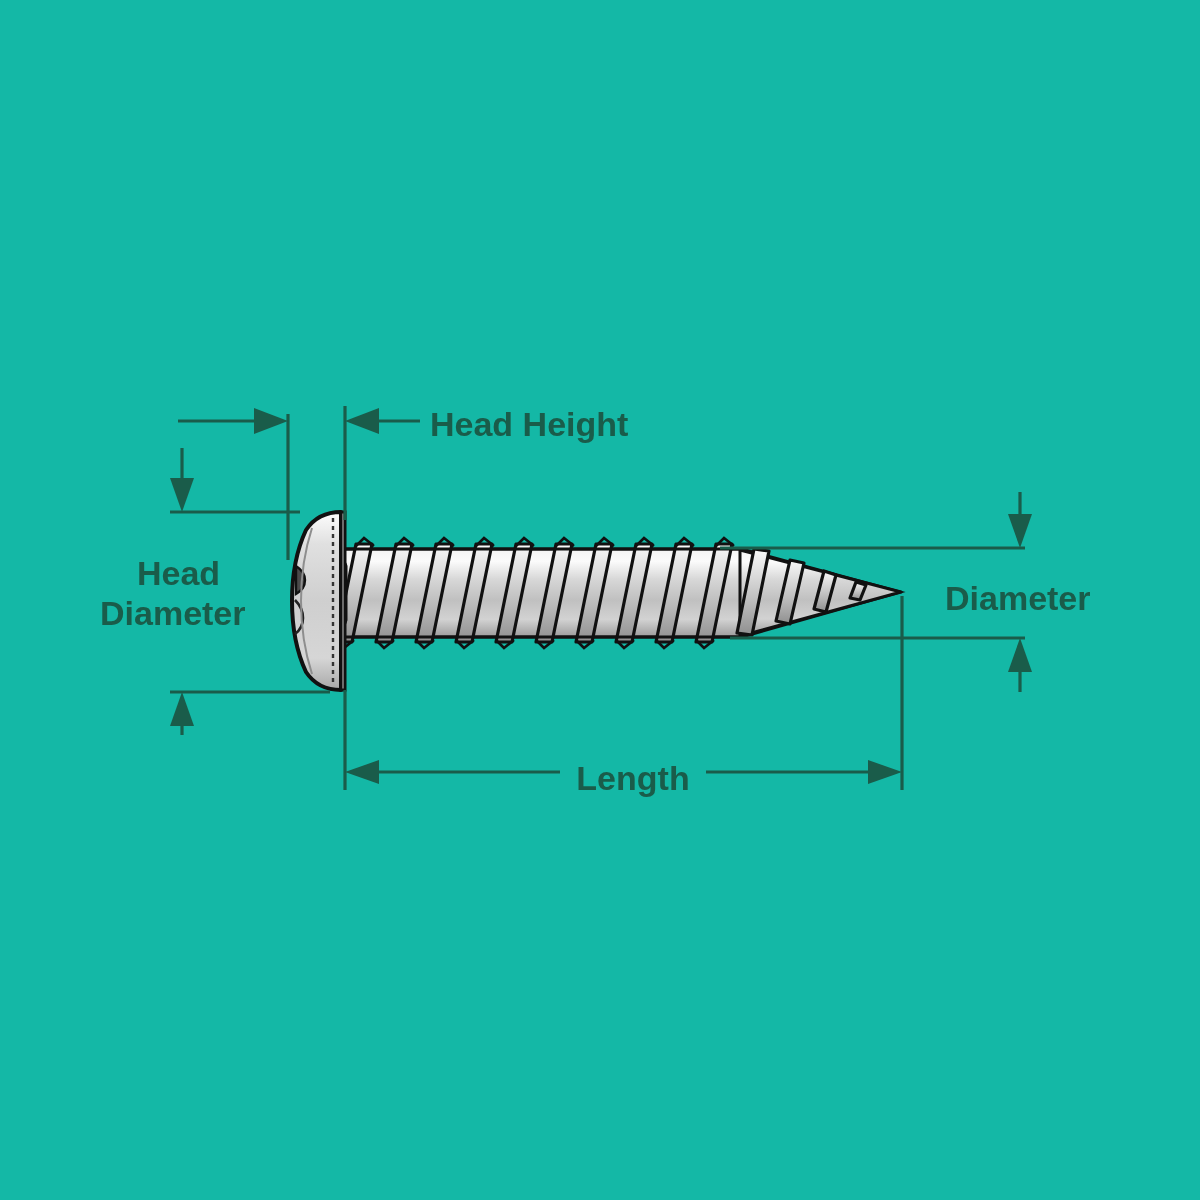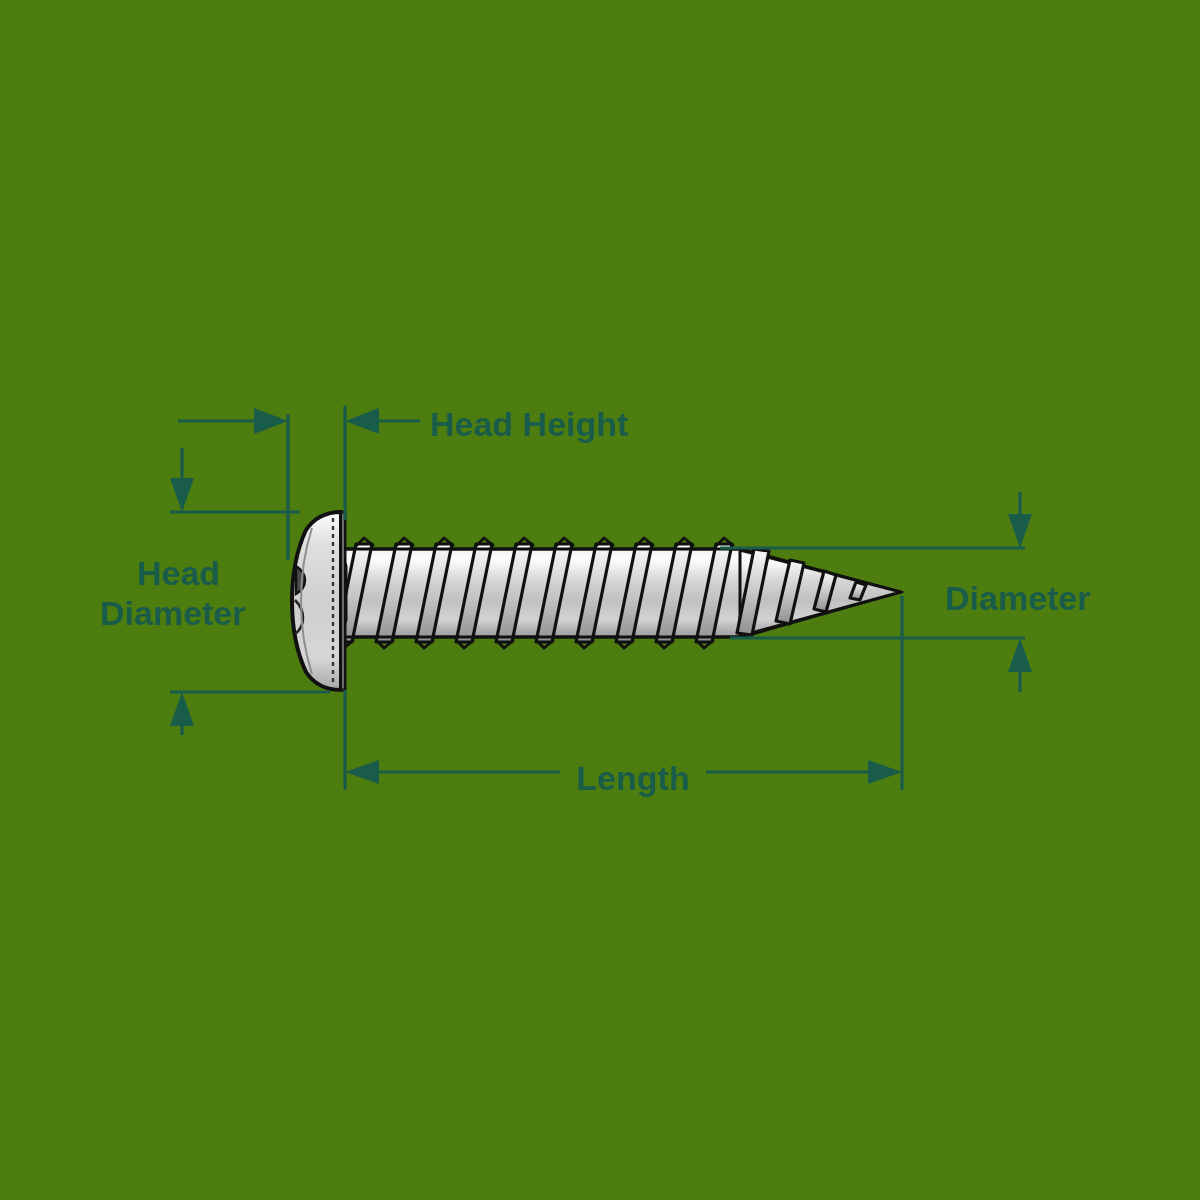--- a/index.html
+++ b/index.html
@@ -4,21 +4,21 @@
 <style>
   html, body {
     margin: 0;
     padding: 0;
     background: #ffffff;
   }
   #stage {
     position: relative;
     width: 1200px;
     height: 1200px;
-    background: #4d7c0f;
+    background: #14b8a6;
     overflow: hidden;
     font-family: "Liberation Sans", sans-serif;
   }
   #diagram-svg {
     position: absolute;
     left: 0;
     top: 0;
     width: 1200px;
     height: 1200px;
     display: block;

